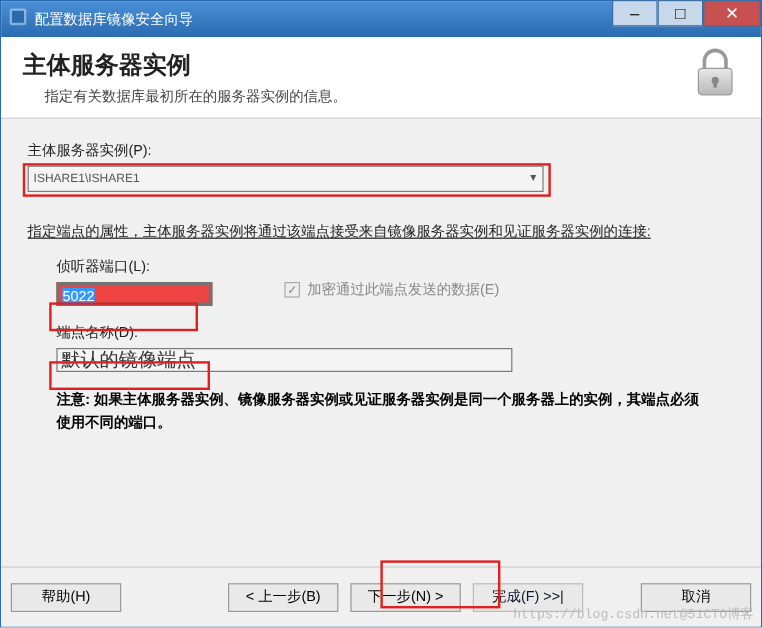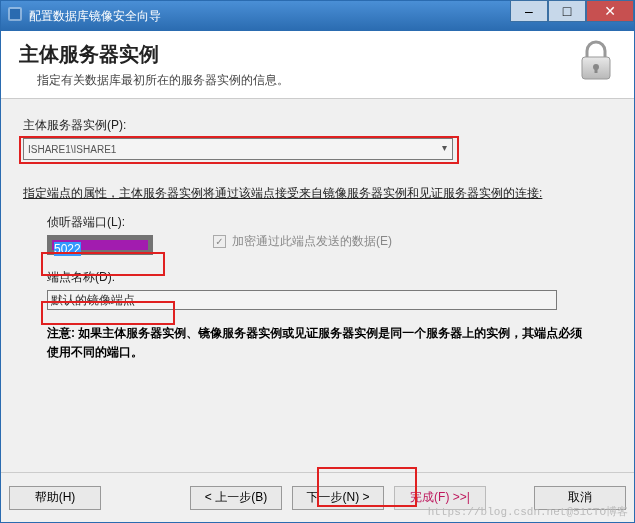--- a/index.html
+++ b/index.html
@@ -59,47 +59,47 @@
     pointer-events: none;
   }
   .hl { position: absolute; border: 2px solid #e02020; pointer-events: none; }
   .hl-instance { left: 18px; top: 135px; width: 440px; height: 28px; }
   .hl-port { left: 40px; top: 251px; width: 124px; height: 24px; }
   .hl-endpoint { left: 40px; top: 300px; width: 134px; height: 24px; }
   .hl-next { left: 316px; top: 466px; width: 100px; height: 40px; }
   .desc-para { margin: 24px 0 12px 0; font-size: 12px; line-height: 1.5; text-decoration: underline; }
   .sub-row { display: flex; align-items: center; gap: 60px; margin-left: 24px; }
   .sub-col { display: flex; flex-direction: column; }
-  .port-box { display:inline-block; width:106px; height:20px; border:5px solid #737373; background:#a21caf; font-size:12px; line-height:18px; padding:0 2px;}
+  .port-box { display:inline-block; width:130px; height:20px; border:3px solid #737373; background:#ef4444; font-size:12px; line-height:18px; padding:0 2px;}
   .port-box span.sel { background:#3399ff; color:#fff; }
   .checkbox-row { display: flex; align-items: center; gap: 6px; color: #888; }
   .checkbox-box {
     width: 13px; height: 13px; border: 1px solid #aaa; background: #eee;
     display: inline-flex; align-items: center; justify-content: center; font-size: 10px; color: #888;
   }
   .endpoint-input {
-    width: 510px; height: 20px; border: 1px solid #7a7a7a;
-    background: #f4f4f4; color: #333; font-size: 12px; padding: 1px 3px;
+    width: 380px; height: 20px; border: 1px solid #7a7a7a;
+    background: #f4f4f4; color: #333; font-size: 16px; padding: 1px 3px;
   }
   .note {
     margin: 14px 0 0 24px; font-size: 12px; font-weight: bold; color: #000;
     line-height: 1.55; width: 540px;
   }
   .button-bar {
     height: 50px; border-top: 1px solid #ccc;
     display: flex; align-items: center; padding: 0 8px;
     background: #f0f0f0;
   }
   .btn {
     height: 24px; min-width: 92px; border: 1px solid #999;
     background: #e9e9e9; font-size: 12px; padding: 0 10px;
     display: inline-flex; align-items: center; justify-content: center;
     cursor: pointer;
   }
-  .btn.disabled { color: #be185d; border-color: #bbb; }
+  .btn.disabled { color: #0f172a; border-color: #bbb; }
   .btn-group-right { margin-left: auto; display: flex; gap: 10px; }
   .gap { width: 28px; }
   .watermark {
     position: absolute; right: 6px; bottom: 3px;
     font-size: 11px; color: #bbb; font-family: Liberation Mono, monospace;
   }
 </style>
 </head>
 <body>
 

